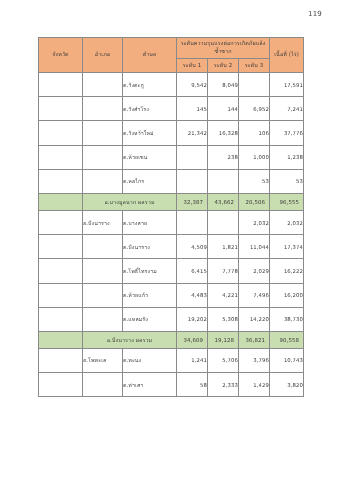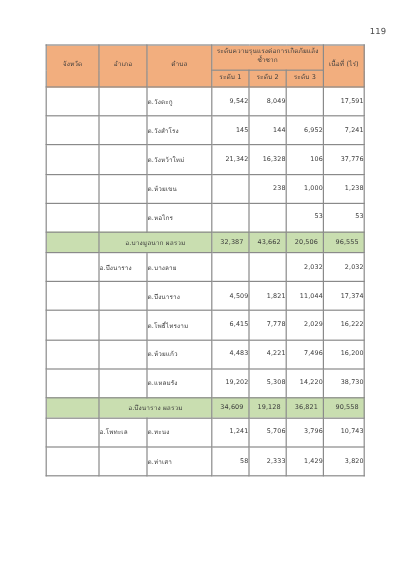--- a/index.html
+++ b/index.html
@@ -14,21 +14,21 @@
     overflow: hidden;
     position: relative;
   }
   .page {
     position: absolute;
     inset: 0;
     background: #ffffff;
   }
   .page-number {
     position: absolute;
-    top: 22px;
+    top: 10px;
     right: 17px;
     font-size: 7px;
     color: #4a4a4a;
     letter-spacing: 0.2px;
   }
   .table-wrap {
     position: absolute;
     left: 38px;
     top: 37px;
     width: 265px;

